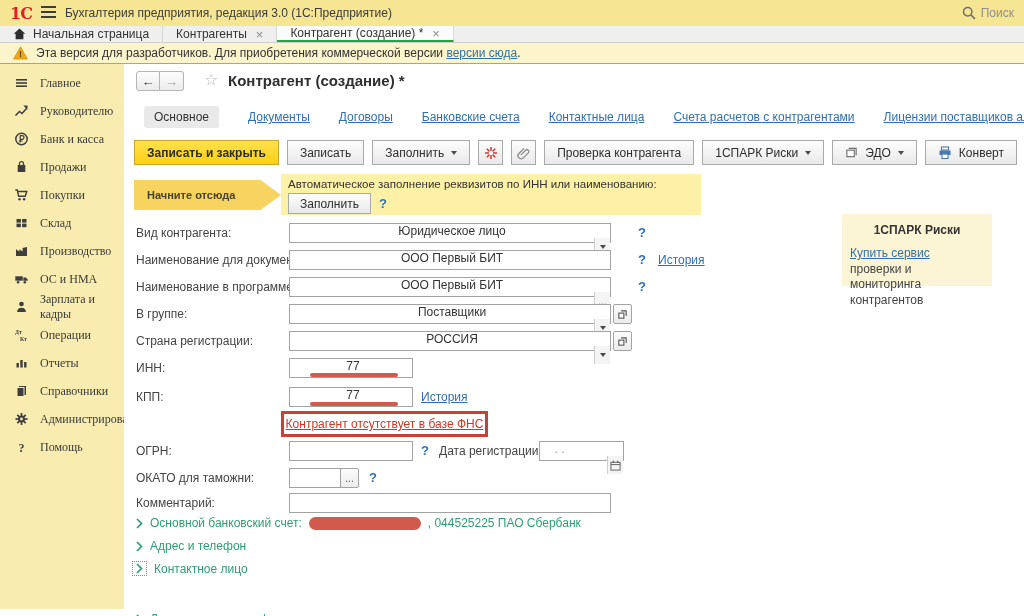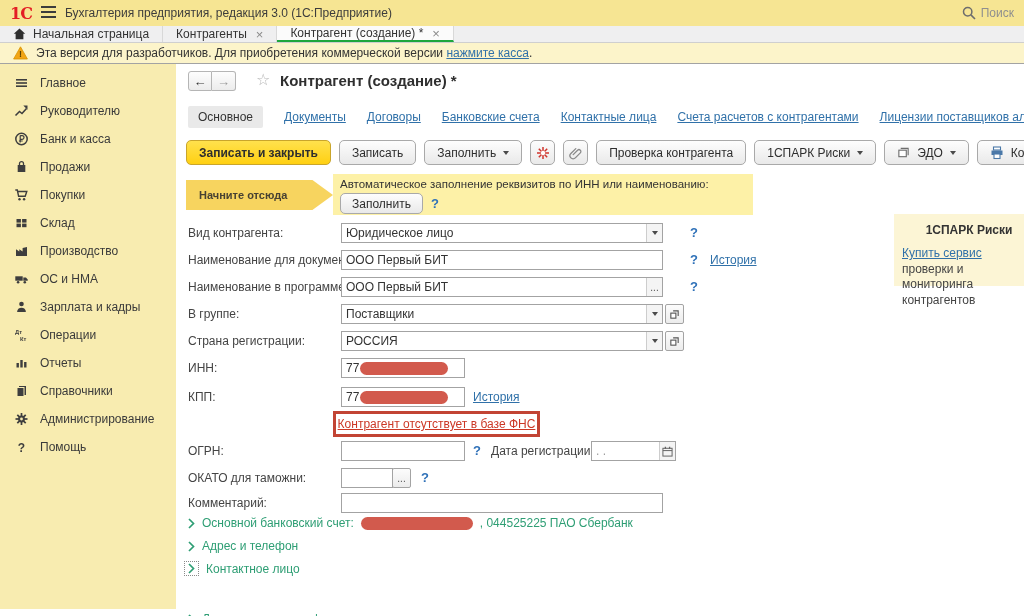--- a/index.html
+++ b/index.html
@@ -18,57 +18,57 @@
   .tab { display:flex; align-items:center; gap:7px; padding:0 13px; border-right:1px solid #d8d8d8; cursor:pointer; color:#333; }
   .tab .x { color:#8a8a8a; font-size:13px; line-height:1; margin-left:2px; }
   .tab.active { background:#fbfbfb; border-bottom:2px solid #1fa73d; }
 
   
   .warnbar { height:22px; background:#fcf4ca; border-top:1px solid #cfcfcf; border-bottom:1px solid #a3a3a3; display:flex; align-items:center; gap:8px; padding:0 13px; color:#333; }
   .warnbar a, .link { color:#3071a9; text-decoration:underline; cursor:pointer; }
 
   
   .main { display:flex; height:545px; }
-  .sidebar { width:176px; background:#f8ecb0; padding-top:5px; flex:none; }
+  .sidebar { width:124px; background:#f8ecb0; padding-top:5px; flex:none;font-family:Liberation Serif, serif; }
   .side-item { height:28px; display:flex; align-items:center; gap:11px; padding:0 0 0 14px; cursor:pointer; color:#3a3a3a; }
   .side-item svg { flex:none; }
   .content { flex:1; position:relative; background:#fff; }
 
   
   .navbtns { position:absolute; left:12px; top:7px; display:flex; }
   .navbtn { width:24px; height:20px; border:1px solid #b5b5b5; background:linear-gradient(#fdfdfd,#ececec); display:flex; align-items:center; justify-content:center; font-size:13px; cursor:pointer; }
   .navbtn.first { border-radius:3px 0 0 3px; }
   .navbtn.last { border-radius:0 3px 3px 0; border-left:none; color:#9a9a9a; }
   .fav-star { position:absolute; left:80px; top:6px; font-size:16px; color:#b9b9b9; cursor:pointer; }
   .form-title { position:absolute; left:104px; top:8px; font-size:15px; color:#2f2f2f; }
 
   
   .navlinks { position:absolute; left:12px; top:42px; display:flex; align-items:center; gap:21px; white-space:nowrap; }
-  .navlinks .nl { color:#3071a9; text-decoration:underline; cursor:pointer; }
+  .navlinks .nl { color:#3071a9; text-decoration:underline; cursor:pointer;margin-left:8px; }
   .navlinks .nl.active { color:#333; text-decoration:none; background:#e9e9e9; padding:4px 10px; border-radius:2px; }
 
   
   .toolbar { position:absolute; left:10px; top:76px; display:flex; align-items:center; gap:8px; }
-  .btn { height:25px; border:1px solid #a9a9a9; border-radius:5px; background:linear-gradient(#fdfdfd,#e9e9e9); padding:0 12px; display:flex; align-items:center; gap:7px; font-size:12px; color:#2e2e2e; cursor:pointer; white-space:nowrap; }
+  .btn { height:25px; border:1px solid #a9a9a9; border-radius:0; background:linear-gradient(#fdfdfd,#e9e9e9); padding:0 12px; display:flex; align-items:center; gap:7px; font-size:12px; color:#2e2e2e; cursor:pointer; white-space:nowrap; }
   .btn.primary { background:linear-gradient(#ffe14d,#ffd012); border-color:#c9a52b; font-weight:bold; }
   .btn.icon-only { width:25px; padding:0; justify-content:center; }
   .tri { display:inline-block; width:0; height:0; border-left:3.5px solid transparent; border-right:3.5px solid transparent; border-top:4px solid #4a4a4a; }
 
   
   .start-arrow { position:absolute; left:10px; top:116px; width:147px; height:30px; background:#f7d45f; clip-path:polygon(0 0,86% 0,100% 50%,86% 100%,0 100%); display:flex; align-items:center; padding-left:13px; font-weight:bold; font-size:11px; color:#474132; }
   .autofill { position:absolute; left:157px; top:110px; width:420px; height:41px; background:#fdf1a7; padding:4px 7px; }
   .autofill .cap { font-size:11.5px; color:#333; }
   .af-row { display:flex; align-items:center; gap:8px; margin-top:3px; }
   .real-input { height:19px; border:1px solid #ababab; font-size:12px; padding:0 4px; font-family:inherit; color:#333; background:#fff; }
   .real-input::placeholder { color:#9d9d9d; }
   .btn.small { height:21px; padding:0 11px; }
 
   
   .lbl { position:absolute; left:12px; height:20px; line-height:20px; color:#444; white-space:nowrap; }
-  .fld { position:absolute; height:20px; border:1px solid #a3a3a3; background:#fff; display:flex; align-items:center; padding-left:4px; color:#333; cursor:text; }
+  .fld { position:absolute; height:20px; border:1px solid #a3a3a3; background:#fff; display:flex; align-items:center; padding-left:4px; color:#333; cursor:text;flex-direction:column; }
   .fld .fld-caret { margin-left:auto; width:16px; height:18px; border-left:1px solid #cdcdcd; background:#f4f4f4; display:flex; align-items:center; justify-content:center; cursor:pointer; flex:none; }
   .mini-btn { position:absolute; width:19px; height:20px; border:1px solid #a3a3a3; background:linear-gradient(#fcfcfc,#ececec); display:flex; align-items:center; justify-content:center; cursor:pointer; font-size:10px; color:#555; border-radius:2px; }
   .help { position:absolute; color:#2f71b8; font-weight:bold; font-size:13px; height:20px; line-height:20px; cursor:pointer; }
   .hist { position:absolute; height:20px; line-height:20px; }
   .redact { display:inline-block; background:#d25a4d; border-radius:7px; height:13px; }
   .fnsbox { position:absolute; left:145px; top:347px; width:207px; height:26px; border:3px solid #c24434; display:flex; align-items:center; justify-content:center; background:#fff;margin-left:12px; }
   .fnsbox a { color:#cc3826; text-decoration:underline; font-size:12px; cursor:pointer; }
 
   
   .section { position:absolute; left:12px; display:flex; align-items:center; gap:7px; color:#2e9e74; cursor:pointer; white-space:nowrap;justify-content:center; }
@@ -122,21 +122,21 @@
   </div>
 </nav>
 
 <div class="warnbar">
   <svg width="15" height="14" viewBox="0 0 15 14">
       <polygon points="7.5,0.8 14.4,13 0.6,13" fill="#f2a516" stroke="#d79300" stroke-width="0.8"></polygon>
       <text x="7.5" y="11.4" text-anchor="middle" font-size="9" font-weight="bold" fill="#5d4300">!</text>
     </svg>
   <span>
     <span>Эта версия для разработчиков. Для приобретения коммерческой версии</span>
-    <a>нажмите касса</a><span>.</span>
+    <a>версии сюда</a><span>.</span>
   </span>
 </div>
 
 <div class="main">
 
   <aside class="sidebar">
     <div class="side-item">
       <svg width="15" height="14" viewBox="0 0 14 14">
           <g fill="#3e3e3e">
             <rect x="1.5" y="3" width="11" height="1.6"></rect>

